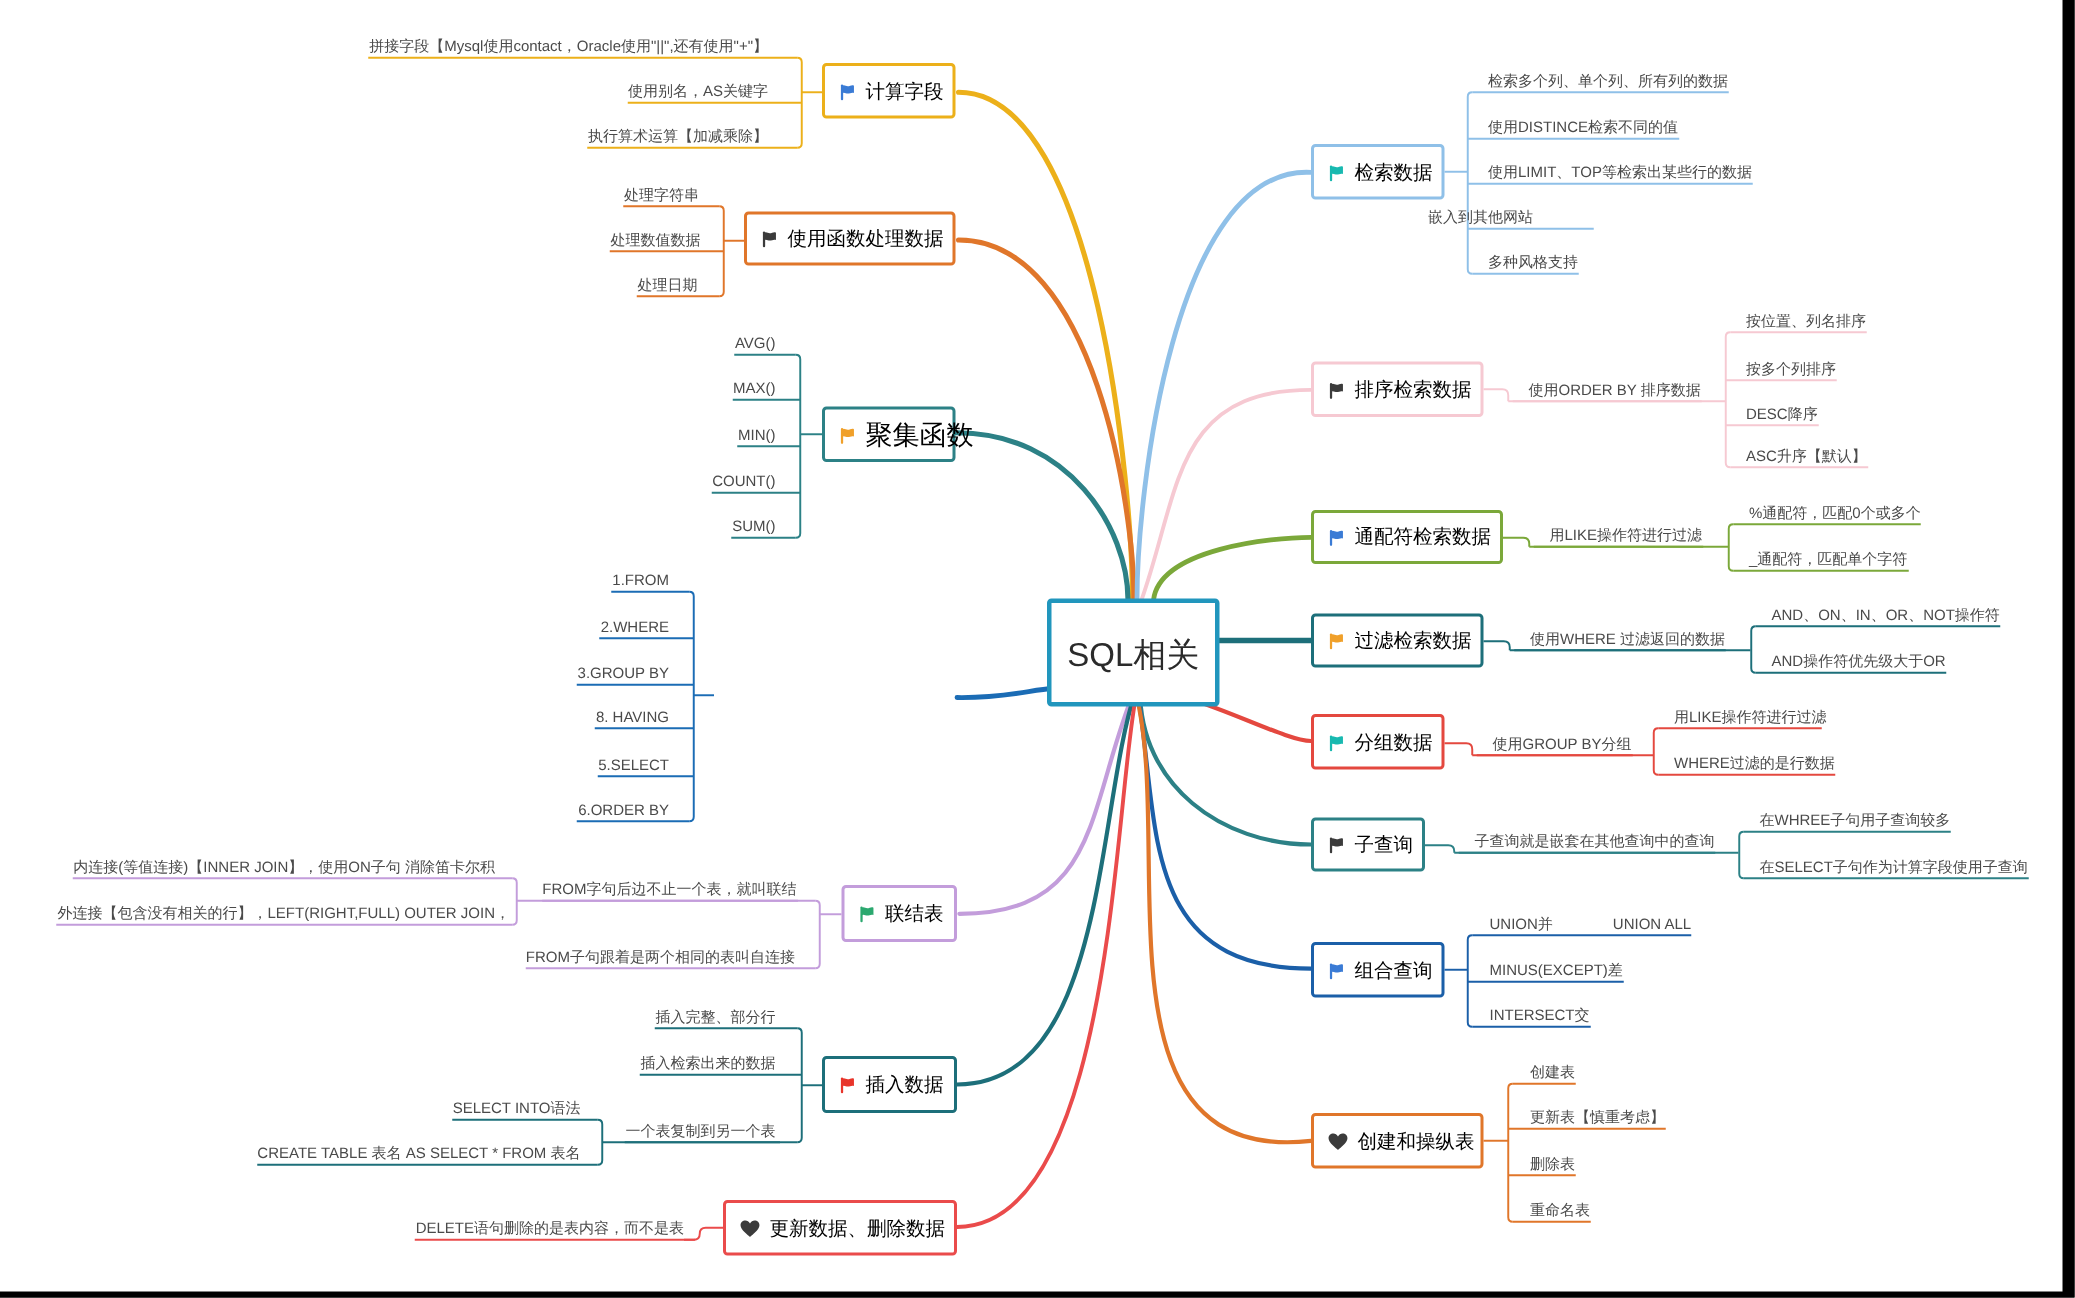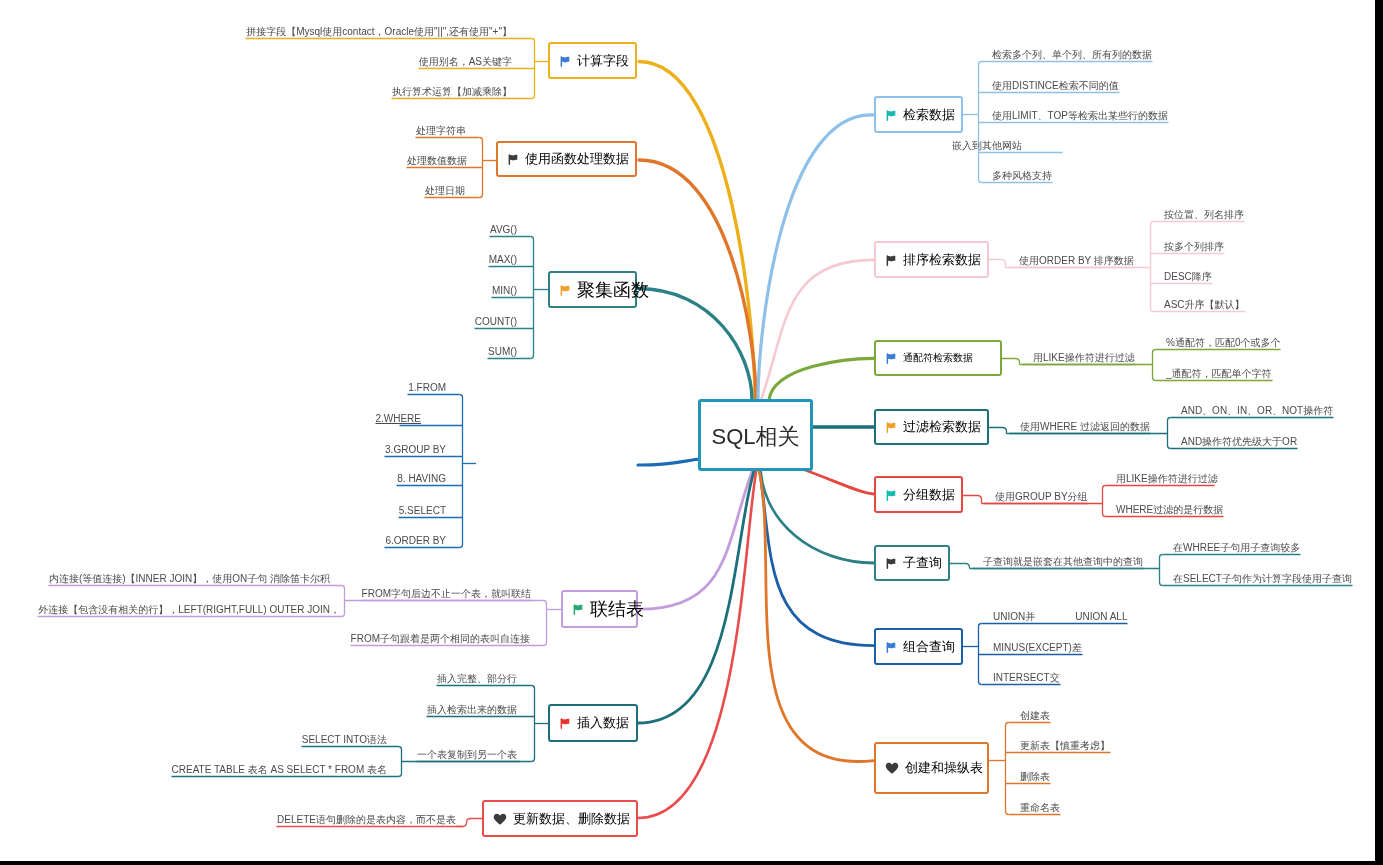--- a/index.html
+++ b/index.html
@@ -171,33 +171,33 @@
         </svg>
       </span>
       <span class="lbl" style="font-size:18px;">聚集函数</span>
     </div>
 <div class="sub l" style="right:858px;top:236px;">AVG()</div>
 <div class="sub l" style="right:858px;top:266px;">MAX()</div>
 <div class="sub l" style="right:858px;top:297px;">MIN()</div>
 <div class="sub l" style="right:858px;top:328px;">COUNT()</div>
 <div class="sub l" style="right:858px;top:358px;">SUM()</div>
 <div class="sub l" style="right:929px;top:394px;">1.FROM</div>
-<div class="sub l" style="right:954px;top:425px;text-decoration:underline;">2.WHERE</div>
+<div class="sub l" style="right:929px;top:425px;">2.WHERE</div>
 <div class="sub l" style="right:929px;top:456px;">3.GROUP BY</div>
 <div class="sub l" style="right:929px;top:485px;">8. HAVING</div>
 <div class="sub l" style="right:929px;top:517px;">5.SELECT</div>
 <div class="sub l" style="right:929px;top:547px;">6.ORDER BY</div>
 <div class="node" style="left:561px;top:590px;width:77px;height:38px;border:2px solid #c39ddb;">
       <span class="flagwrap" style="margin-left:9px;margin-right:6px;">
         <svg width="12" height="12" viewBox="0 0 12 12" style="display:block;">
           <path d="M2.35 2.0 L2.35 11.2" stroke="#2ba86f" stroke-width="1.5" fill="none" stroke-linecap="round"></path>
           <path d="M2.35 2.35 C3.6 1.2 4.9 2.55 6.2 2.55 C7.6 2.55 8.9 1.35 10.3 2.1 L10.3 7.0 C8.9 6.3 7.6 7.4 6.2 7.4 C4.9 7.4 3.6 6.1 2.35 7.2 Z" fill="#2ba86f"></path>
         </svg>
       </span>
-      <span class="lbl" style="font-size:18px;">联结表</span>
+      <span class="lbl" style="font-size:13px;">联结表</span>
     </div>
 <div class="sub l" style="right:844px;top:600px;">FROM字句后边不止一个表，就叫联结</div>
 <div class="sub l" style="right:845px;top:645px;">FROM子句跟着是两个相同的表叫自连接</div>
 <div class="node" style="left:548px;top:704px;width:90px;height:38px;border:2px solid #1d6f7a;">
       <span class="flagwrap" style="margin-left:9px;margin-right:6px;">
         <svg width="12" height="12" viewBox="0 0 12 12" style="display:block;">
           <path d="M2.35 2.0 L2.35 11.2" stroke="#e8342a" stroke-width="1.5" fill="none" stroke-linecap="round"></path>
           <path d="M2.35 2.35 C3.6 1.2 4.9 2.55 6.2 2.55 C7.6 2.55 8.9 1.35 10.3 2.1 L10.3 7.0 C8.9 6.3 7.6 7.4 6.2 7.4 C4.9 7.4 3.6 6.1 2.35 7.2 Z" fill="#e8342a"></path>
         </svg>
       </span>
@@ -243,21 +243,21 @@
 <div class="sub r" style="left:1164px;top:253px;">按多个列排序</div>
 <div class="sub r" style="left:1164px;top:283px;">DESC降序</div>
 <div class="sub r" style="left:1164px;top:311px;">ASC升序【默认】</div>
 <div class="node" style="left:874px;top:340px;width:128px;height:36px;border:2px solid #7ba83a;">
       <span class="flagwrap" style="margin-left:9px;margin-right:6px;">
         <svg width="12" height="12" viewBox="0 0 12 12" style="display:block;">
           <path d="M2.35 2.0 L2.35 11.2" stroke="#3a7bd5" stroke-width="1.5" fill="none" stroke-linecap="round"></path>
           <path d="M2.35 2.35 C3.6 1.2 4.9 2.55 6.2 2.55 C7.6 2.55 8.9 1.35 10.3 2.1 L10.3 7.0 C8.9 6.3 7.6 7.4 6.2 7.4 C4.9 7.4 3.6 6.1 2.35 7.2 Z" fill="#3a7bd5"></path>
         </svg>
       </span>
-      <span class="lbl" style="font-size:10px;">通配符检索数据</span>
+      <span class="lbl" style="font-size:13px;">通配符检索数据</span>
     </div>
 <div class="sub r" style="left:1033px;top:364px;">用LIKE操作符进行过滤</div>
 <div class="sub r" style="left:1166px;top:349px;">%通配符，匹配0个或多个</div>
 <div class="sub r" style="left:1166px;top:380px;">_通配符，匹配单个字符</div>
 <div class="node" style="left:874px;top:409px;width:115px;height:36px;border:2px solid #1d6f7a;">
       <span class="flagwrap" style="margin-left:9px;margin-right:6px;">
         <svg width="12" height="12" viewBox="0 0 12 12" style="display:block;">
           <path d="M2.35 2.0 L2.35 11.2" stroke="#f0a02a" stroke-width="1.5" fill="none" stroke-linecap="round"></path>
           <path d="M2.35 2.35 C3.6 1.2 4.9 2.55 6.2 2.55 C7.6 2.55 8.9 1.35 10.3 2.1 L10.3 7.0 C8.9 6.3 7.6 7.4 6.2 7.4 C4.9 7.4 3.6 6.1 2.35 7.2 Z" fill="#f0a02a"></path>
         </svg>
@@ -296,21 +296,21 @@
         <svg width="12" height="12" viewBox="0 0 12 12" style="display:block;">
           <path d="M2.35 2.0 L2.35 11.2" stroke="#3a7bd5" stroke-width="1.5" fill="none" stroke-linecap="round"></path>
           <path d="M2.35 2.35 C3.6 1.2 4.9 2.55 6.2 2.55 C7.6 2.55 8.9 1.35 10.3 2.1 L10.3 7.0 C8.9 6.3 7.6 7.4 6.2 7.4 C4.9 7.4 3.6 6.1 2.35 7.2 Z" fill="#3a7bd5"></path>
         </svg>
       </span>
       <span class="lbl" style="font-size:13px;">组合查询</span>
     </div>
 <div class="sub r" style="left:993px;top:623px;">UNION并　　　　UNION ALL</div>
 <div class="sub r" style="left:993px;top:654px;">MINUS(EXCEPT)差</div>
 <div class="sub r" style="left:993px;top:684px;">INTERSECT交</div>
-<div class="node" style="left:874px;top:742px;width:115px;height:52px;border:2px solid #e0762a;">
+<div class="node" style="left:874px;top:742px;width:115px;height:37px;border:2px solid #e0762a;">
       <span class="flagwrap" style="margin-left:9px;margin-right:6px;">
         <svg width="14" height="14" viewBox="0 0 14 14" style="display:block;">
           <path d="M7 12.6 C5.6 11.4 0.7 8.0 0.7 4.9 C0.7 3.0 2.1 1.7 3.9 1.7 C5.2 1.7 6.3 2.5 7 3.6 C7.7 2.5 8.8 1.7 10.1 1.7 C11.9 1.7 13.3 3.0 13.3 4.9 C13.3 8.0 8.4 11.4 7 12.6 Z" fill="#3b3b3b"></path>
         </svg>
       </span>
       <span class="lbl" style="font-size:13px;">创建和操纵表</span>
     </div>
 <div class="sub r" style="left:1020px;top:722px;">创建表</div>
 <div class="sub r" style="left:1020px;top:752px;">更新表【慎重考虑】</div>
 <div class="sub r" style="left:1020px;top:783px;">删除表</div>

